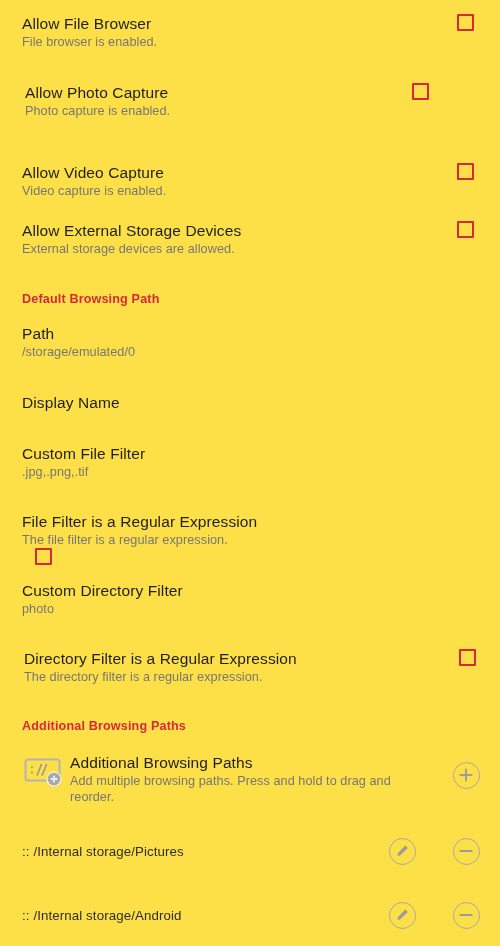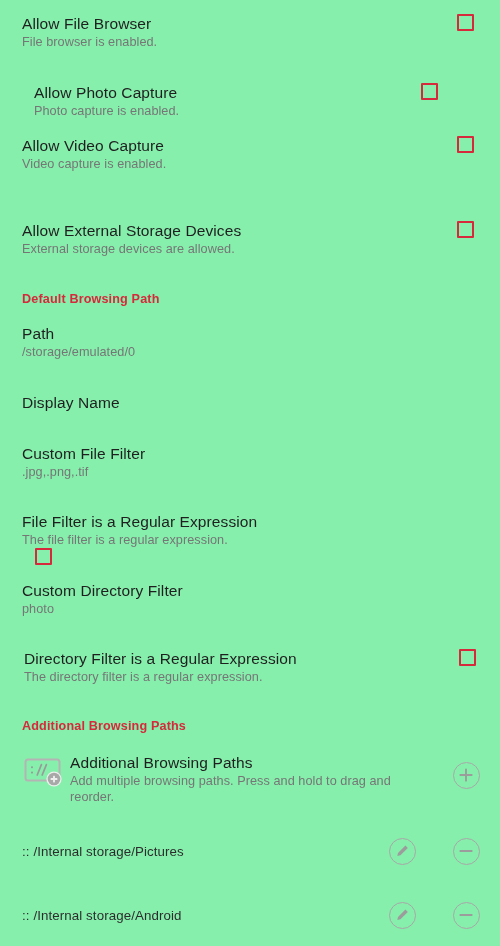--- a/index.html
+++ b/index.html
@@ -12,21 +12,21 @@
     background: #eeeeee;
     font-family: "Liberation Sans", sans-serif;
     -webkit-font-smoothing: antialiased;
     overflow: hidden;
   }
 
   .screen {
     width: 500px;
     height: 946px;
     position: relative;
-    background: #86efac;
+    background: #fde047;
     box-sizing: border-box;
   }
 
   
   .pref-row {
     position: relative;
     display: flex;
     align-items: flex-start;
     padding: 0 14px 0 22px;
     box-sizing: border-box;
@@ -144,31 +144,31 @@
   <div class="pref-row" style="position:absolute; left:0; top:14px; width:500px;">
     <div class="pref-texts">
       <div class="pref-title">Allow File Browser</div>
       <div class="pref-summary">File browser is enabled.</div>
     </div>
     <div class="cb-holder">
       <span class="checkbox"></span>
     </div>
   </div>
 
-  <div class="pref-row" style="position:absolute; left:12px; top:83px; width:452px;">
+  <div class="pref-row" style="position:absolute; left:3px; top:83px; width:452px;">
     <div class="pref-texts">
       <div class="pref-title">Allow Photo Capture</div>
       <div class="pref-summary">Photo capture is enabled.</div>
     </div>
     <div class="cb-holder">
       <span class="checkbox"></span>
     </div>
   </div>
 
-  <div class="pref-row" style="position:absolute; left:0; top:136px; width:500px;">
+  <div class="pref-row" style="position:absolute; left:0; top:163px; width:500px;">
     <div class="pref-texts">
       <div class="pref-title">Allow Video Capture</div>
       <div class="pref-summary">Video capture is enabled.</div>
     </div>
     <div class="cb-holder">
       <span class="checkbox"></span>
     </div>
   </div>
 
   <div class="pref-row" style="position:absolute; left:0; top:221px; width:500px;">

